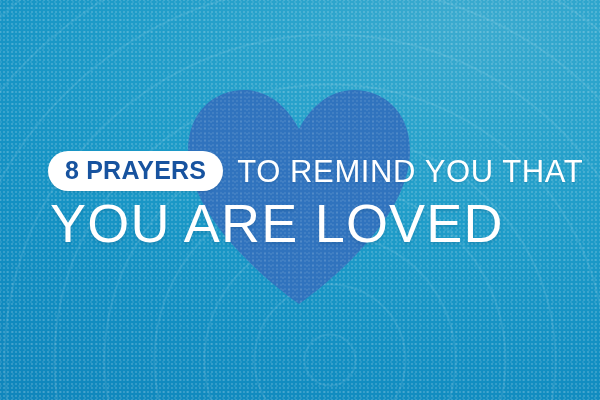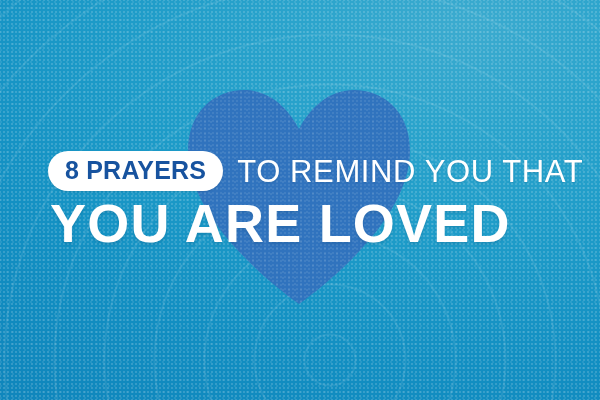--- a/index.html
+++ b/index.html
@@ -106,21 +106,21 @@
     line-height: 1;
     white-space: nowrap;
     text-shadow: 0 1px 2px rgba(0,60,100,0.18);
   }
   .line-2 {
     position: absolute;
     left: 50px;
     top: 196px;
     color: #ffffff;
     font-size: 54px;
-    font-weight: bold;
+    font-weight: normal;
     letter-spacing: 1.2px;
     line-height: 1;
     white-space: nowrap;
     text-shadow: 0 2px 3px rgba(0,60,100,0.18);
   }
 </style>
 </head>
 <body>
 
 <div id="banner">

